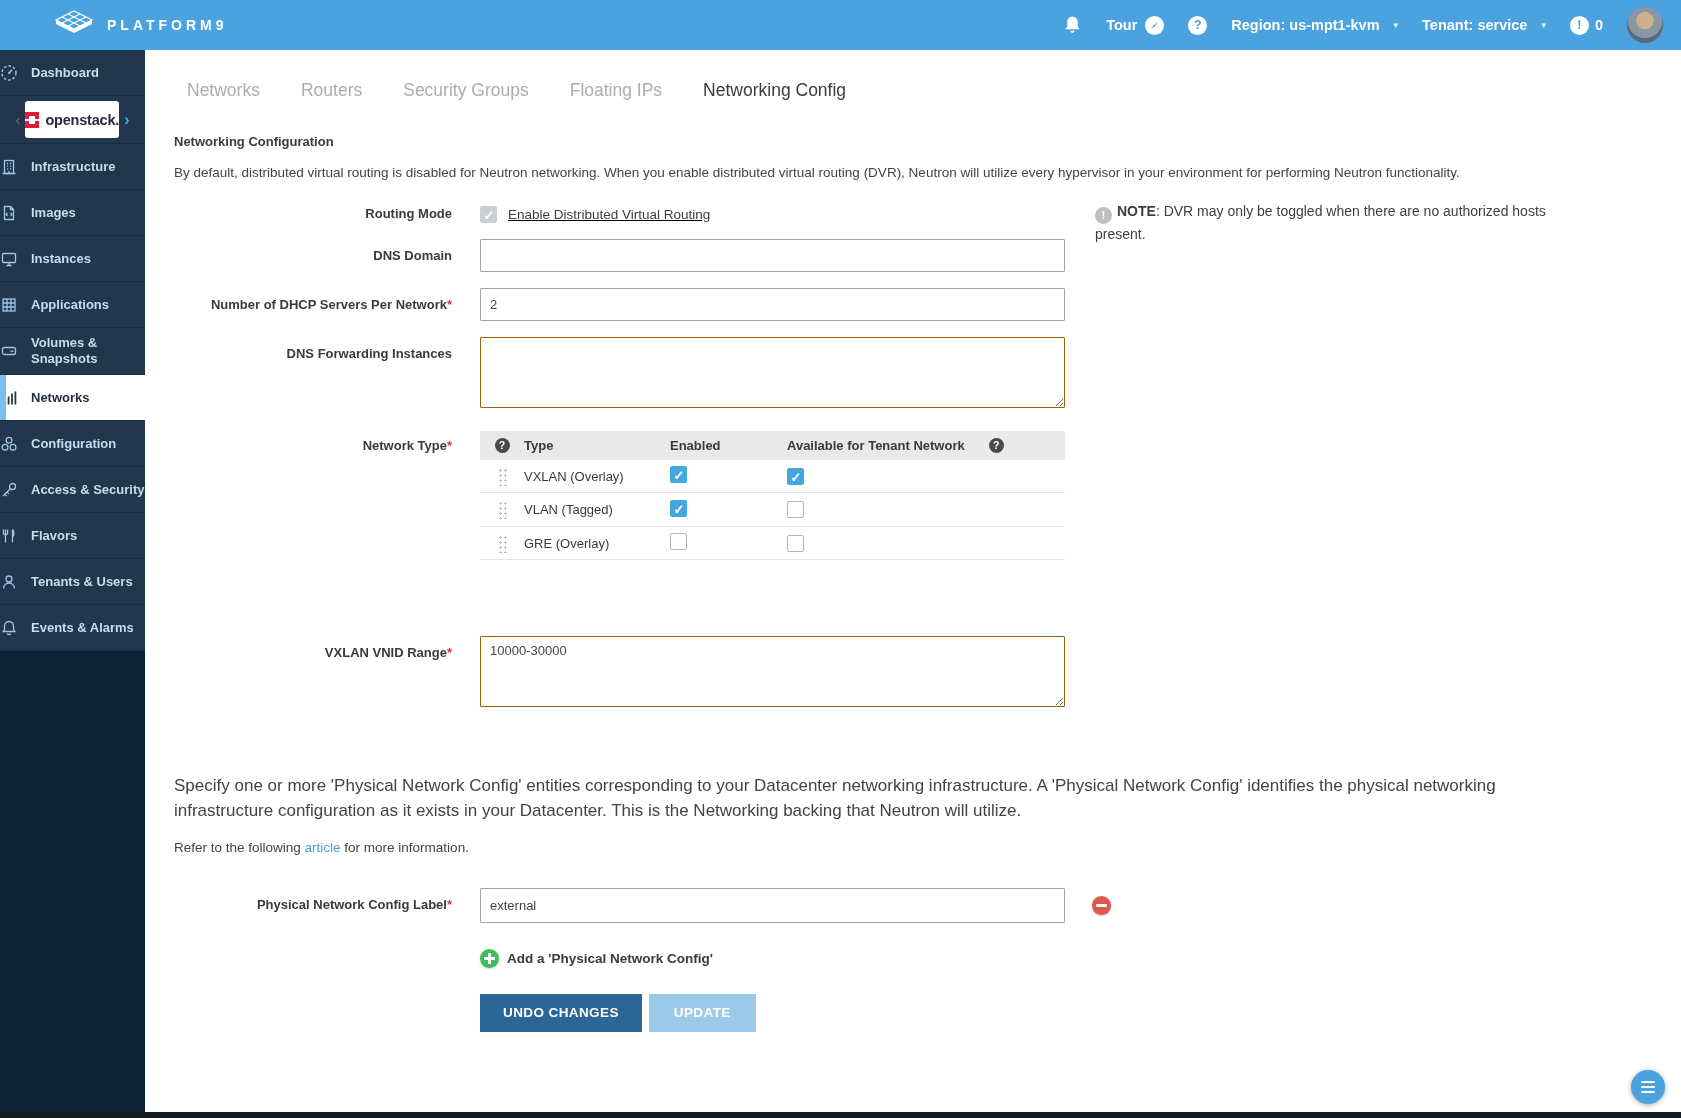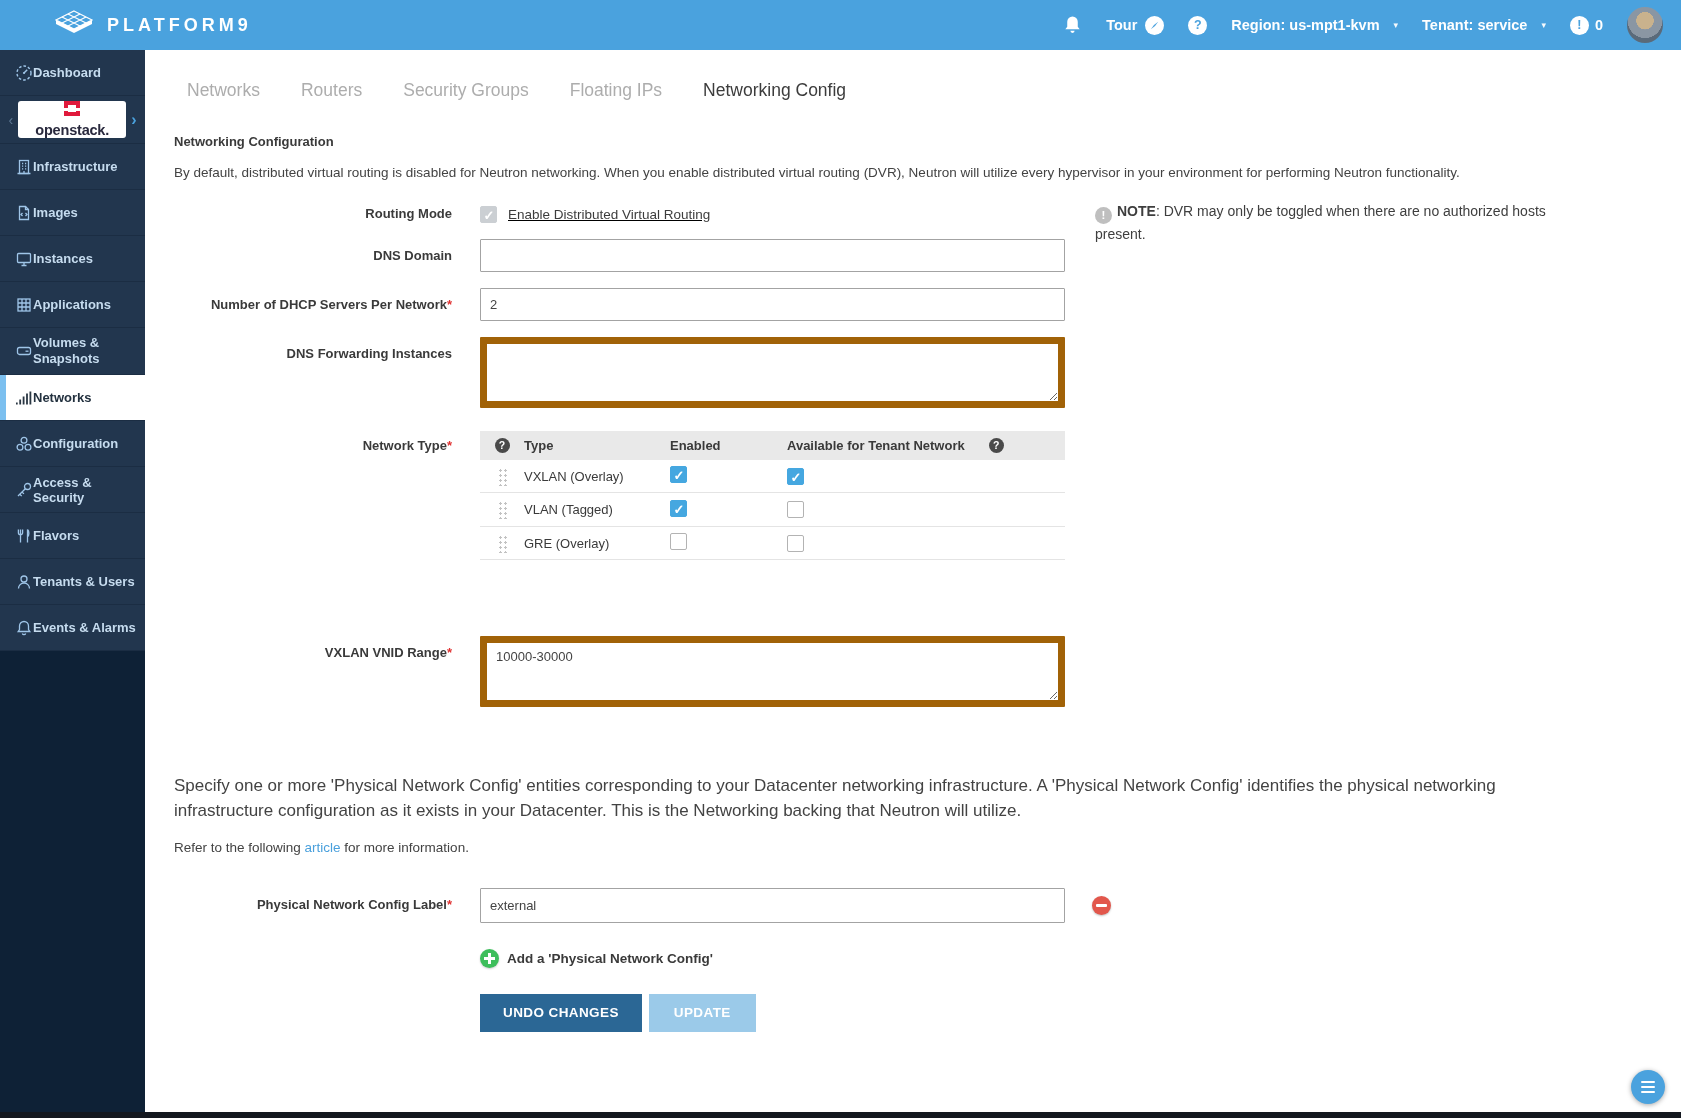--- a/index.html
+++ b/index.html
@@ -3,61 +3,61 @@
 <meta charset="utf-8">
 <style>
   * { margin:0; padding:0; box-sizing:border-box; }
   html,body { background:#e8e8e8; }
   body { font-family:"Liberation Sans", sans-serif; }
   .page { position:relative; width:1681px; height:1118px; background:#fff; overflow:hidden; }
 
   
   .topbar { position:absolute; left:0; top:0; right:0; height:50px; background:#4AA2DE; display:flex; align-items:center; padding:0 18px 0 53px; z-index:5; }
   .brand { display:flex; align-items:center; gap:12px; color:#fff; }
-  .brand-name { font-size:18px; font-weight:600; letter-spacing:4px; color:#fff; }
+  .brand-name { font-size:14px; font-weight:600; letter-spacing:4px; color:#fff; }
   .top-right { margin-left:auto; display:flex; align-items:center; gap:24px; color:#fff; }
   .top-label { font-size:14.5px; font-weight:600; color:#fff; white-space:nowrap; }
   .caret { font-size:9px; margin-left:6px; color:#fff; opacity:.95; }
   .hgroup { display:flex; align-items:center; gap:8px; cursor:pointer; }
   .hicon-circle { width:19px; height:19px; border-radius:50%; background:#fff; color:#4AA2DE; display:inline-flex; align-items:center; justify-content:center; font-size:12.5px; font-weight:700; }
   .avatar { width:36px; height:36px; border-radius:50%; background:radial-gradient(circle at 50% 38%, #c9b28d 0 30%, #8a96a3 31% 60%, #5a6a7a 61% 100%); border:0; }
 
   
   .sidebar { position:absolute; left:0; top:50px; bottom:0; width:145px; background:#0E2136; z-index:4; }
   .side-list { background:#22364E; }
-  .side-item { position:relative; height:46px; display:flex; align-items:center; padding-left:15px; color:#C6DCEF; font-size:13px; font-weight:600; border-bottom:1px solid #1B2D43; cursor:pointer; }
+  .side-item { position:relative; height:46px; display:flex; align-items:center; gap:13px; color:#C6DCEF; font-size:13px; font-weight:600; border-bottom:1px solid #1B2D43; cursor:pointer; }
   .side-item .sicon { color:#9FC5E8; display:inline-flex; flex:0 0 auto; }
   .side-item.tall { height:47px; }
   .side-item .two-line { width:86px; line-height:1.25; }
   .side-item.active { background:#fff; color:#22303E; }
   .side-item.active .sicon { color:#2A3743; }
   .side-item.active::before { content:""; position:absolute; left:0; top:0; bottom:0; width:6px; background:#7BBFEF; }
   .os-row { height:48px; display:flex; align-items:center; justify-content:center; gap:5px; border-bottom:1px solid #1B2D43; background:#22364E; }
   .os-chev-l { color:#5E7A96; font-size:14px; cursor:pointer; }
   .os-chev-r { color:#4AA2DE; font-size:16px; font-weight:700; cursor:pointer; }
-  .os-card { width:108px; height:37px; background:#fff; border-radius:3px; display:flex; align-items:center; justify-content:center; gap:6px; cursor:pointer;flex-direction:column; }
+  .os-card { width:94px; height:37px; background:#fff; border-radius:3px; display:flex; align-items:center; justify-content:center; gap:6px; cursor:pointer; }
   .os-logo { position:relative; width:16px; height:16px; border:4px solid #E01A3C; }
   .os-logo::before { content:""; position:absolute; left:-4px; right:-4px; top:3px; height:2.5px; background:#fff; }
   .os-name { font-size:14.5px; font-weight:700; color:#29293D; letter-spacing:-0.2px; }
 
   
   .main { position:absolute; left:145px; top:50px; right:0; bottom:0; background:#fff; padding:30px 0 0 29px; }
   .tabs { display:flex; gap:41px; margin-left:13px; }
   .tab { font-size:17.5px; font-weight:500; color:#ADADAD; cursor:pointer; white-space:nowrap; }
   .tab.active { color:#3C3C3C; }
   .page-title { margin-top:33px; font-size:13px; font-weight:700; color:#3A3A3A; }
   .intro { margin-top:15px; font-size:13.5px; color:#434343; width:1365px; line-height:1.4; }
 
   .form-area { position:relative; margin-top:22px; }
   .frow { display:flex; align-items:flex-start; margin-bottom:16px;margin-top:16px; }
   .flabel { width:278px; margin-right:28px; text-align:right; font-size:13px; font-weight:700; color:#3A3A3A; padding-top:9px; line-height:1.3; }
   .flabel.top0 { padding-top:1px; }
   .req { color:#E03131; }
   .tinput { width:585px; height:33px; border:1px solid #A3A3A3; border-radius:1px; font-size:13px; padding:0 9px; color:#444; font-family:inherit; background:#fff; }
-  .tarea { width:585px; height:71px; border:7px solid #a16207; border-radius:1px; font-size:13px; padding:6px 9px; color:#444; font-family:inherit; background:#fff; }
+  .tarea { width:585px; height:71px; border:1px solid #a16207; border-radius:1px; font-size:13px; padding:6px 9px; color:#444; font-family:inherit; background:#fff; }
   .cb { display:inline-block; width:17px; height:17px; border:1px solid #B3B3B3; border-radius:2px; background:#fff; position:relative; cursor:pointer; flex:0 0 auto; }
   .cb[data-checked="true"] { background:#45A7E0; border-color:#45A7E0; }
   .cb[data-checked="true"]::after { content:"\2713"; position:absolute; left:2.5px; top:0px; color:#fff; font-size:13px; font-weight:700; line-height:17px; }
   .cb.disabled { background:#CBCFD3; border-color:#CBCFD3; cursor:default; }
   .cb.disabled::after { color:#fff; }
   .routing-line { display:flex; align-items:center; gap:11px; padding-top:1px;text-decoration:underline; }
   .routing-text { font-size:13.5px; color:#3C3C3C; }
 
   .note { position:absolute; left:921px; top:-4px; width:452px; font-size:14px; color:#3E3E3E; line-height:1.5; }
   .note-icon { display:inline-flex; width:17px; height:17px; border-radius:50%; background:#BFBFBF; color:#fff; font-size:11.5px; font-weight:700; align-items:center; justify-content:center; vertical-align:-3px; margin-right:5px; }

